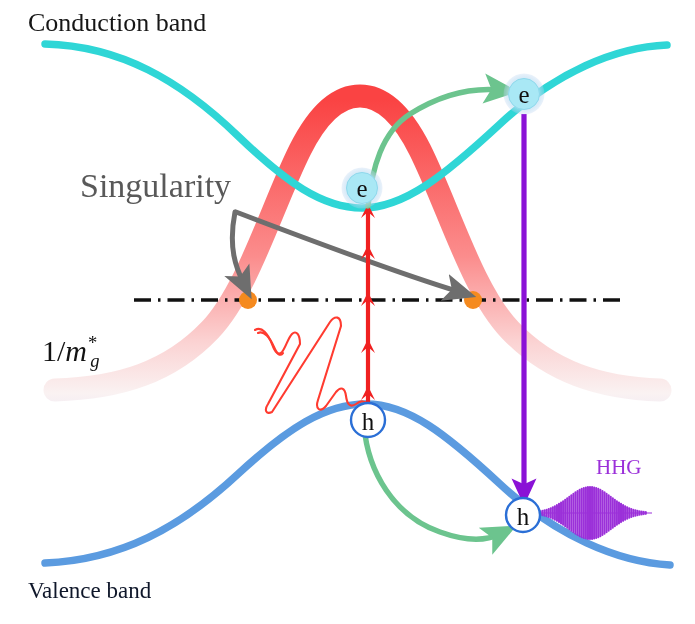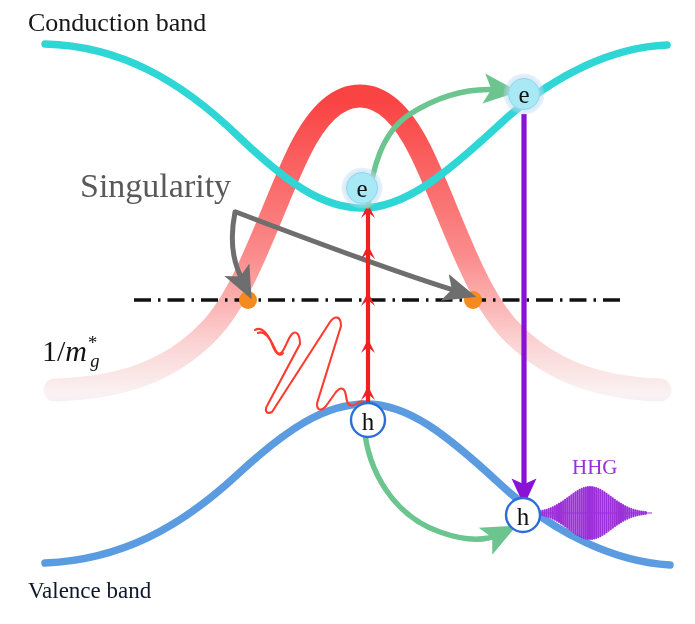--- a/index.html
+++ b/index.html
@@ -4,21 +4,21 @@
 <style>
   html,body{margin:0;padding:0;background:#ffffff;}
   body{width:695px;height:624px;overflow:hidden;
        font-family:"Liberation Serif","DejaVu Serif",serif;}
   #stage{position:relative;width:695px;height:624px;background:#fff;}
   svg#diagram{position:absolute;left:0;top:0;width:695px;height:624px;display:block;}
   .lbl{position:absolute;white-space:nowrap;}
   #label-conduction{left:28px;top:8px;font-size:26px;color:#161616;}
   #label-valence{left:28px;top:578px;font-size:23px;color:#0f172a;}
   #label-singularity{left:80px;top:167px;font-size:34px;color:#595959;}
-  #label-hhg{left:572px;top:455px;font-size:21px;color:#9B30D9;
+  #label-hhg{left:596px;top:455px;font-size:21px;color:#9B30D9;
              font-family:"Liberation Serif","DejaVu Serif",serif;}
   #label-mass{left:22px;top:334px;font-size:30px;color:#121212;
               font-family:"Liberation Serif","DejaVu Serif",serif;
               font-style:italic;margin-left:20px;}
   #label-mass .num{font-style:normal;}
   #label-mass .slash{font-style:normal;}
   #label-mass .sup{font-size:0.62em;font-style:normal;position:relative;top:-0.62em;left:1px;}
   #label-mass .sub{font-size:0.62em;font-style:italic;position:relative;top:0.34em;left:-6px;}
   .ecirc-txt,.hcirc-txt{font-family:"Liberation Serif","DejaVu Serif",serif;}
 </style>

